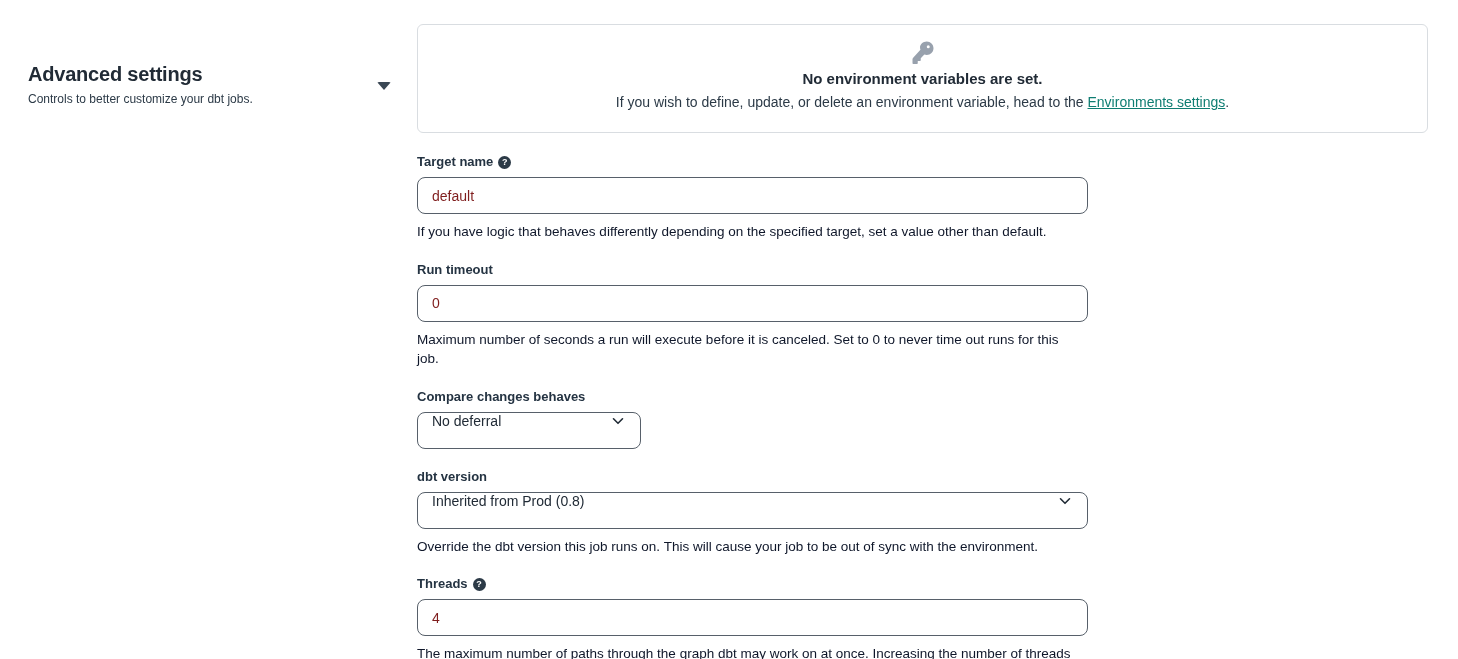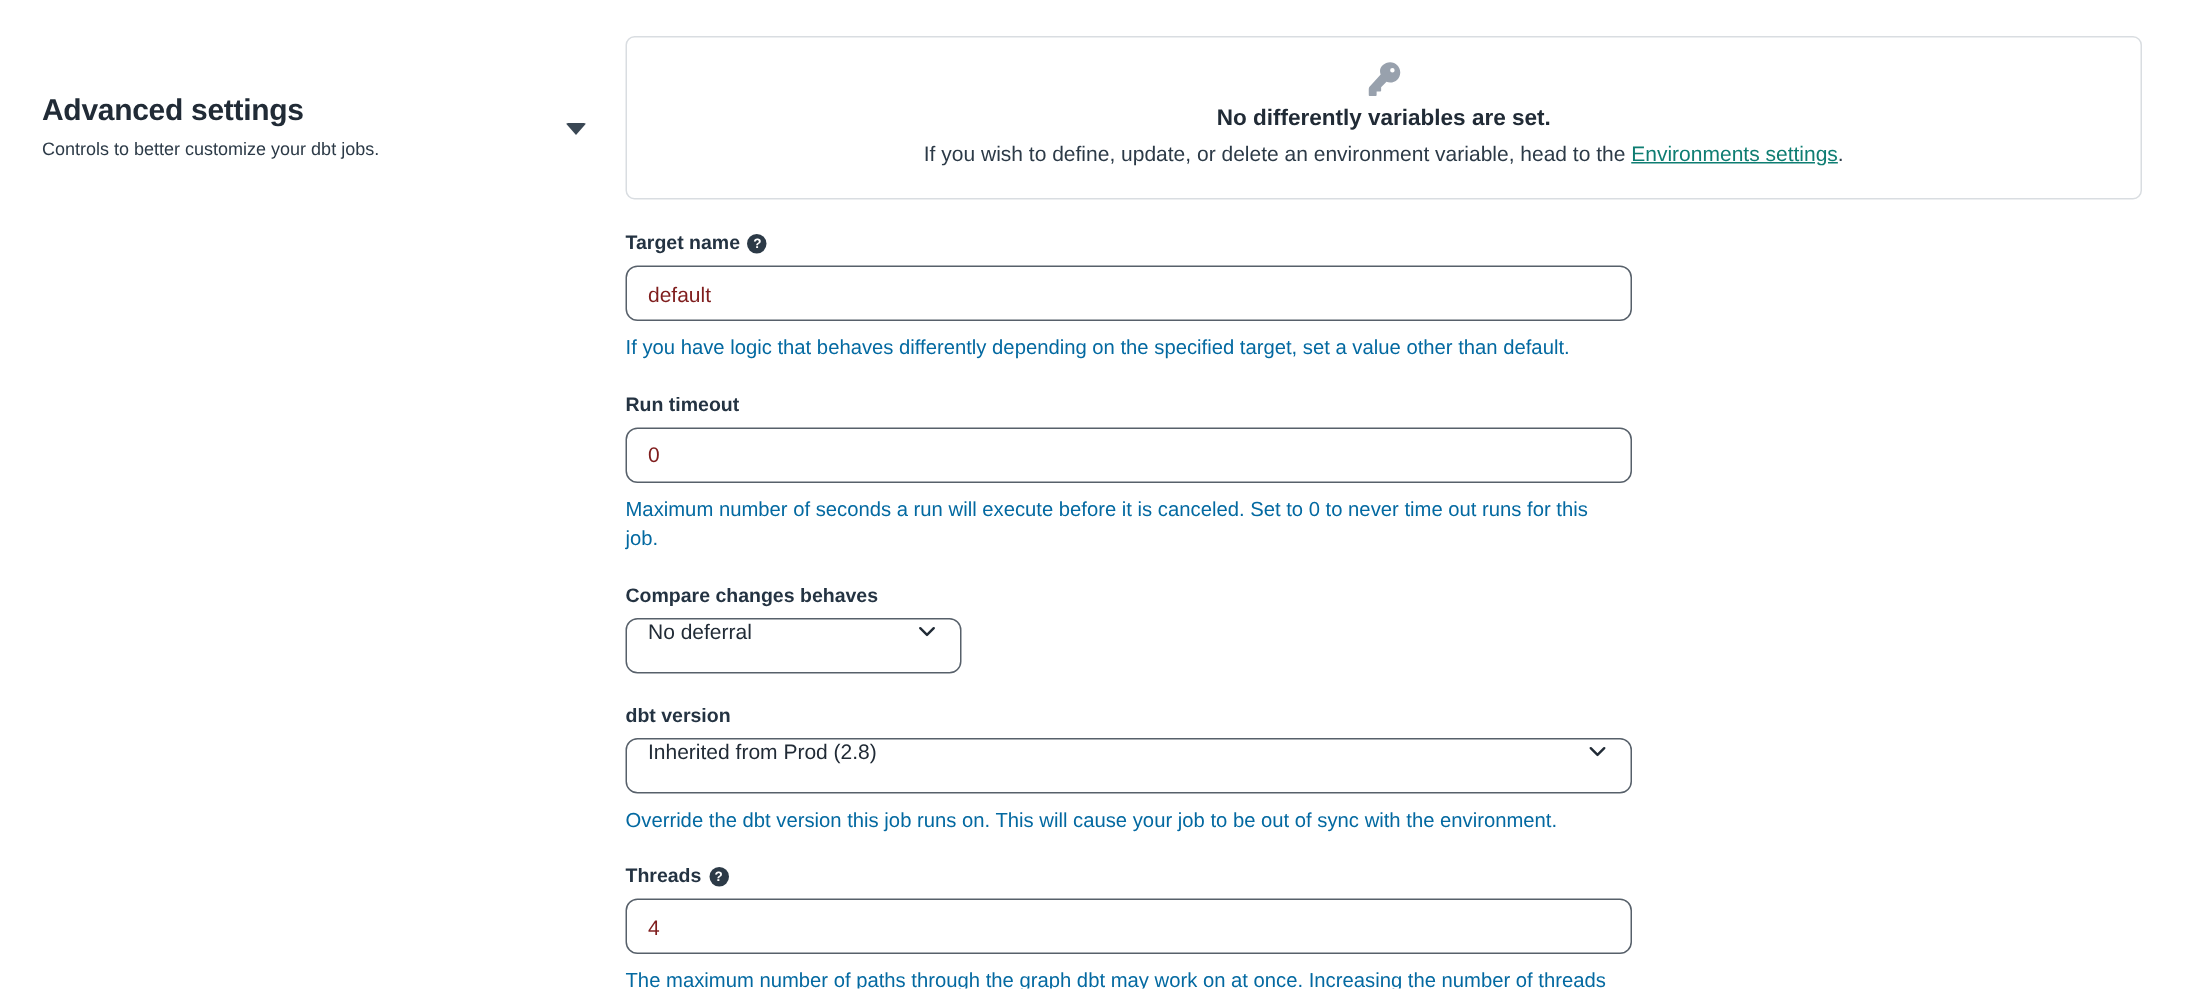--- a/index.html
+++ b/index.html
@@ -73,21 +73,21 @@
   }
   .select {
     height: 37px; border: 1px solid #57606a; border-radius: 8px;
     background: #ffffff; cursor: pointer;
     display: flex; align-items: flex-start; justify-content: space-between;
     padding: 0 14px; font-size: 14px; color: #212b36;
   }
   .select.narrow { width: 224px; }
   .select.wide { width: 100%; }
   .help-text {
-    font-size: 13.5px; color: #0369a1; margin-top: 8px; line-height: 1.45;
+    font-size: 13.5px; color: #0f172a; margin-top: 8px; line-height: 1.45;
     max-width: 665px;
   }
   svg { display: block; }
 </style>
 </head>
 <body>
 
 <div class="page">
 
   <div class="left-col">
@@ -97,21 +97,21 @@
   </div>
 
   <div class="right-col">
 
     <div class="env-banner">
       <div class="key-wrap">
         <svg width="24" height="24" viewBox="0 0 512 512" style="margin:0 auto;">
           <path fill="#98a1ad" d="M336 32c79.5 0 144 64.5 144 144s-64.5 144-144 144c-18.1 0-35.4-3.3-51.4-9.4L208 387.2V432c0 8.8-7.2 16-16 16h-48v48c0 8.8-7.2 16-16 16H48c-8.8 0-16-7.2-16-16v-83.9c0-12.7 5.1-24.9 14.1-33.9L201.4 206.6c-6.1-16-9.4-33.3-9.4-51.4C192 96.5 256.5 32 336 32zm32 144a32 32 0 1 0 0-64 32 32 0 1 0 0 64z"></path>
         </svg>
       </div>
-      <div class="env-title">No differently variables are set.</div>
+      <div class="env-title">No environment variables are set.</div>
       <div class="env-message"><span>If you wish to define, update, or delete an environment variable, head to the </span><a class="env-link">Environments settings</a><span>.</span></div>
     </div>
 
     <div class="field">
       <div class="field-label-row">
         <span class="field-label">Target name</span>
         <span class="help-icon">?</span>
       </div>
       <input class="text-input" type="text" value="default" style="">
       <div class="help-text">If you have logic that behaves differently depending on the specified target, set a value other than default.</div>
@@ -137,21 +137,21 @@
           </svg>
         </span>
       </div>
     </div>
 
     <div class="field">
       <div class="field-label-row">
         <span class="field-label">dbt version</span>
       </div>
       <div class="select wide">
-        <span>Inherited from Prod (2.8)</span>
+        <span>Inherited from Prod (0.8)</span>
         <span>
           <svg width="16" height="16" viewBox="0 0 16 16" fill="none">
             <path d="M3.5 5.8 L8 10.3 L12.5 5.8" stroke="#212b36" stroke-width="1.6" stroke-linecap="round" stroke-linejoin="round"></path>
           </svg>
         </span>
       </div>
       <div class="help-text">Override the dbt version this job runs on. This will cause your job to be out of sync with the environment.</div>
     </div>
 
     <div class="field">

